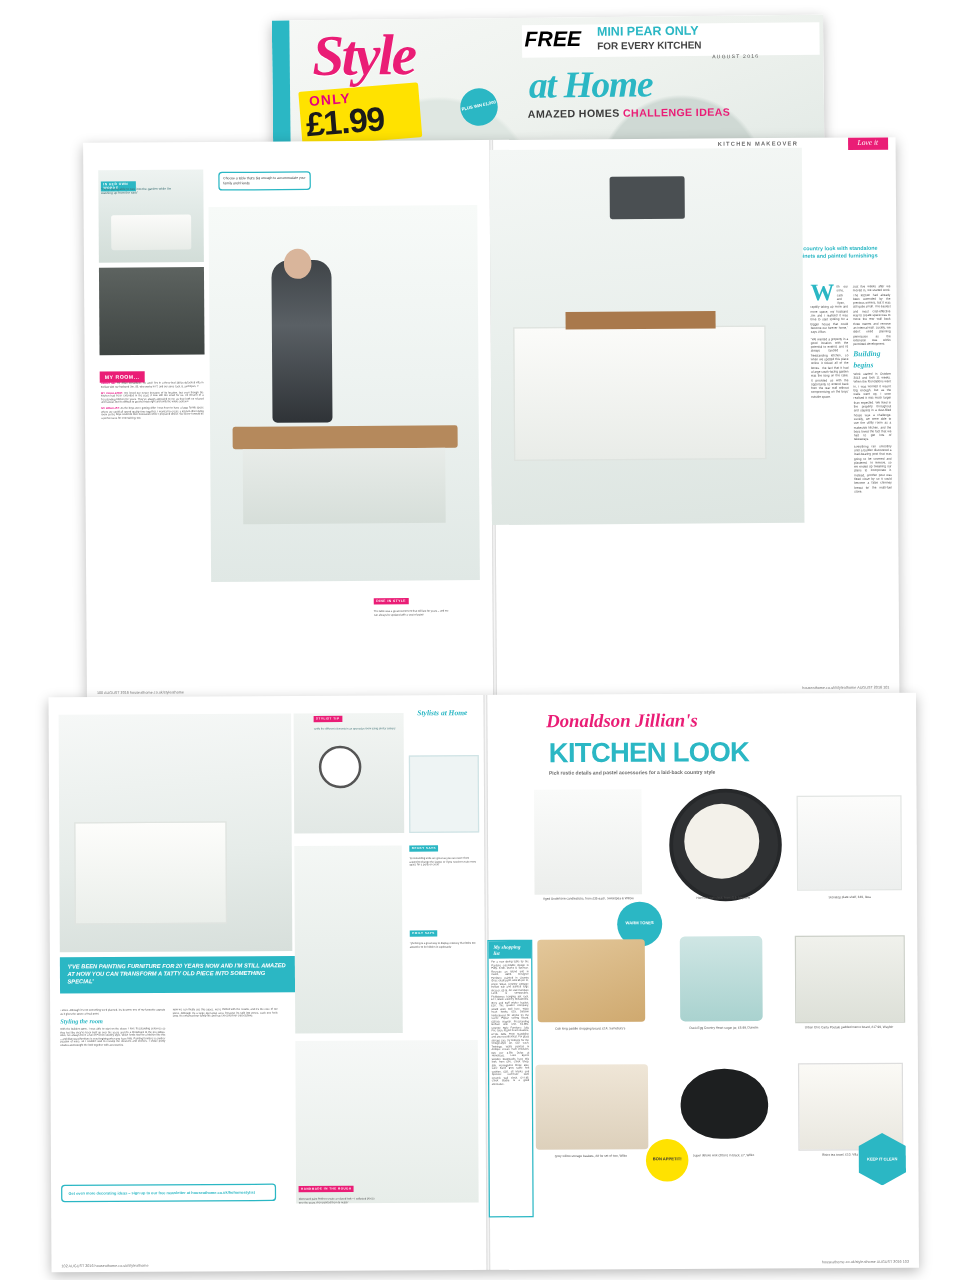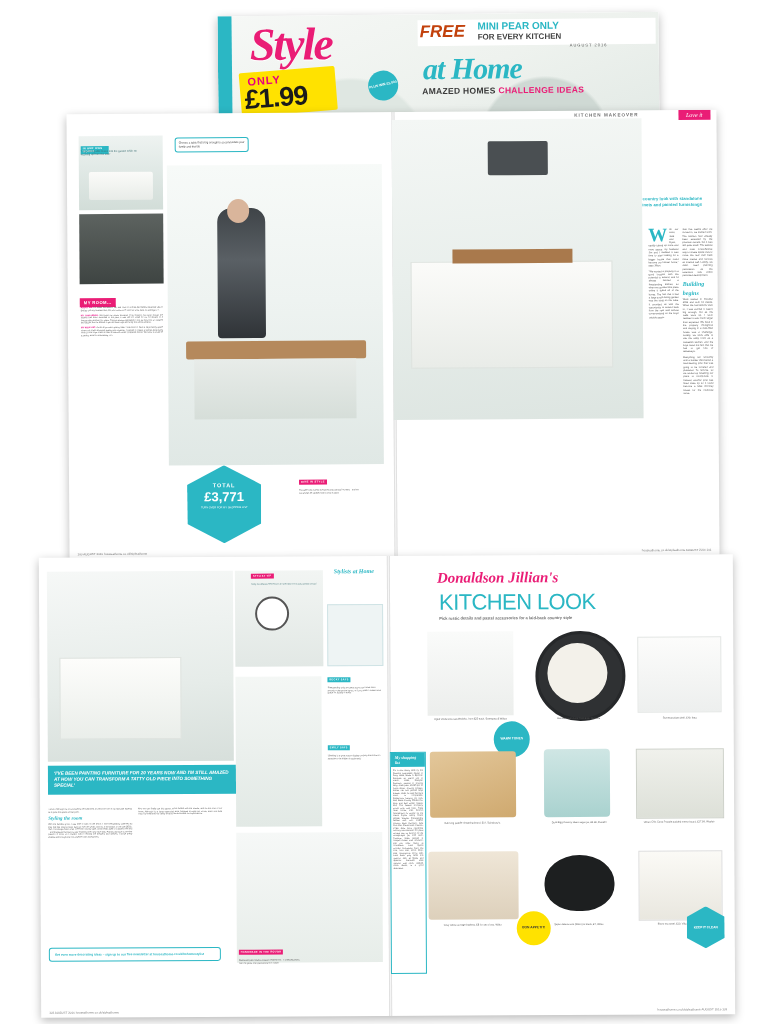--- a/index.html
+++ b/index.html
@@ -26,21 +26,21 @@
         linear-gradient(160deg,#f6f8f6 0%,#eef2ee 55%,#e3eae6 100%);}
   .styletitle{position:absolute;left:32px;top:8px;font-family:"Liberation Serif",serif;
       font-style:italic;font-weight:bold;font-size:46px;color:#ea1d76;letter-spacing:-2px;
       line-height:.9;text-shadow:0 1px 0 #fff;}
   .athome{position:absolute;left:205px;top:38px;font-family:"Liberation Serif",serif;
       font-style:italic;font-weight:bold;font-size:30px;color:#2bb7c4;letter-spacing:-1px;}
   .coverdate{position:absolute;left:352px;top:30px;font-size:4px;color:#555;letter-spacing:1px;}
   .subline{position:absolute;left:204px;top:72px;font-size:8.5px;font-weight:bold;color:#3a3a3a;letter-spacing:.3px;}
   .subline .pinkword{color:#ea1d76;}
   .freebox{position:absolute;left:200px;top:6px;width:238px;height:26px;background:#fff;}
-  .freebox .free{position:absolute;left:2px;top:2px;font-size:17px;font-weight:bold;color:#c2410c;font-style:italic;}
+  .freebox .free{position:absolute;left:2px;top:2px;font-size:17px;font-weight:bold;color:#000000;font-style:italic;}
   .freebox .mini{position:absolute;left:60px;top:1px;font-size:10px;font-weight:bold;color:#2bb7c4;}
   .freebox .every{position:absolute;left:60px;top:13px;font-size:8px;font-weight:bold;color:#444;}
   .onlybadge{position:absolute;left:22px;top:54px;width:96px;height:44px;background:#ffe200;
       transform:rotate(-4deg);border-radius:2px;}
   .onlybadge .o{position:absolute;left:8px;top:3px;font-size:11px;font-weight:bold;color:#e6007e;letter-spacing:1px;}
   .onlybadge .p{position:absolute;left:4px;top:12px;font-size:27px;font-weight:bold;color:#1b1b1b;letter-spacing:-1px;}
   .covstrip{position:absolute;left:0;top:0;width:14px;height:108px;background:#2bb7c4;}
   .covband{position:absolute;left:0;bottom:0;width:441px;height:5px;background:#ea1d76;}
   .seal{position:absolute;left:150px;top:56px;width:30px;height:30px;border-radius:50%;
       background:#2bb7c4;color:#fff;font-size:3.4px;font-weight:bold;display:flex;align-items:center;
@@ -92,21 +92,21 @@
            transform:rotate(-0.3deg);}
   #spread2 .gutter{position:absolute;left:50.2%;top:0;width:3px;height:100%;
            background:linear-gradient(90deg,rgba(0,0,0,.16),rgba(0,0,0,.03),rgba(0,0,0,.16));}
   .pg2{position:absolute;top:0;height:460px;width:348px;overflow:hidden;}
   .pg2L{left:0;} .pg2R{left:346px;}
 
   .quoteband{position:absolute;background:#2bb7c4;color:#fff;font-weight:bold;font-size:4.6px;
       line-height:1.35;padding:5px 6px;font-style:italic;}
   .recreate{position:absolute;font-family:"Liberation Serif",serif;font-style:italic;
       font-weight:bold;color:#ea1d76;}
-  .kitchenlook{position:absolute;font-weight:normal;color:#2bb7c4;letter-spacing:-.6px;}
+  .kitchenlook{position:absolute;font-weight:bold;color:#2bb7c4;letter-spacing:-.6px;}
   .introline{position:absolute;font-size:4px;font-weight:bold;color:#6b6b6b;}
   .prod{position:absolute;background:#f6f7f7;}
   .prodcap{position:absolute;font-size:2.5px;line-height:1.3;text-align:center;color:#555;}
   .roundtag{position:absolute;border-radius:50%;background:#2bb7c4;color:#fff;font-weight:bold;
       display:flex;align-items:center;justify-content:center;text-align:center;font-size:3.3px;line-height:1.1;}
   .shopbox{position:absolute;border:1px solid #2bb7c4;}
   .shophd{background:#2bb7c4;color:#fff;font-family:"Liberation Serif",serif;font-style:italic;
       font-weight:bold;font-size:6.5px;padding:2px 4px;}
   .promo{position:absolute;border:1px solid #2bb7c4;border-radius:3px;background:#fff;
       padding:4px 5px;font-size:3.1px;line-height:1.3;color:#2bb7c4;font-weight:bold;}
@@ -174,25 +174,20 @@
         <b class="pink">ABOUT ME:</b>
         <span>I'm Jillian Donaldson, 46, and I live in a three-bed 1960s detached villa in Belfast with my husband Jim, 55, who works in IT, and our sons Jack, 8, and Ryan, 7.</span>
         <br><br>
         <b class="pink">MY CHALLENGE:</b>
         <span>We loved our newer because of its location, but even though the kitchen had been extended in the past, it was still too small for us. I'd dreamt of a freestanding kitchen for years. They've always appealed to me as they look so relaxed and casual, but it's difficult to get the finish right and unify the whole scheme.</span>
         <br><br>
         <b class="pink">MY WISH LIST:</b>
         <span>As the boys were getting older I was keen to have a large family space where we could all spend quality time together. I wanted to create a kitchen-diner-living room so the boys could do their homework while I prepared dinner. We knew it would be a perfect area for entertaining, too.</span>
       </div>
 
-      <div class="hex" style="left:118px;top:352px;width:74px;height:78px;">
-        <div style="font-size:5.5px;font-weight:bold;margin-top:17px;letter-spacing:1px;">TOTAL</div>
-        <div style="font-size:13px;font-weight:bold;line-height:1;margin-top:2px;">£3,771</div>
-        <div style="font-size:2.6px;margin-top:3px;padding:0 8px;line-height:1.2;">TURN OVER FOR MY SHOPPING LIST</div>
-      </div>
 
       <div class="abs" style="left:230px;top:356px;width:62px;">
         <span class="pinktag" style="font-size:2.6px;padding:1px 2px;">DINE IN STYLE</span>
         <div class="micro" style="margin-top:2px;color:#4a4a4a;">The table was a great investment that will last for years – and we can always be updated with a coat of paint!</div>
       </div>
 
       <div class="folio" style="left:8px;">100  AUGUST 2016  houseathome.co.uk/styleathome</div>
     </div>
 
     <div class="pg pgR">

